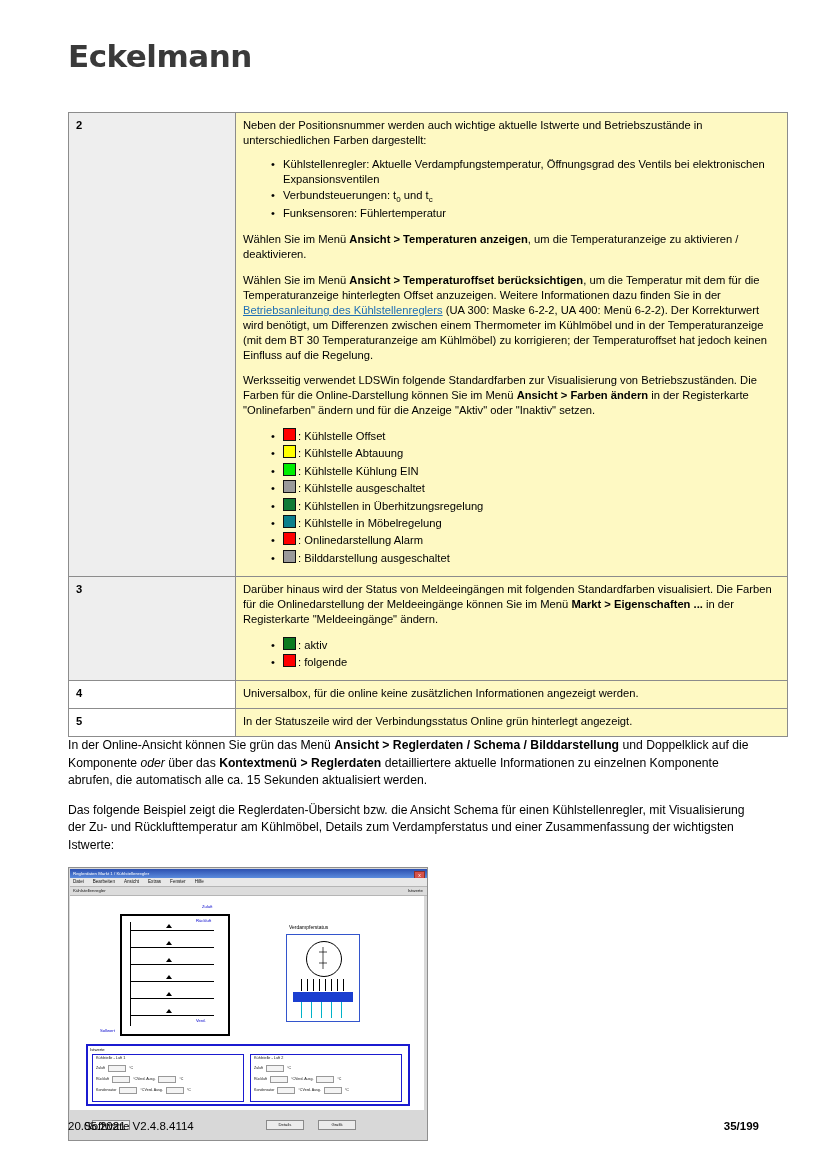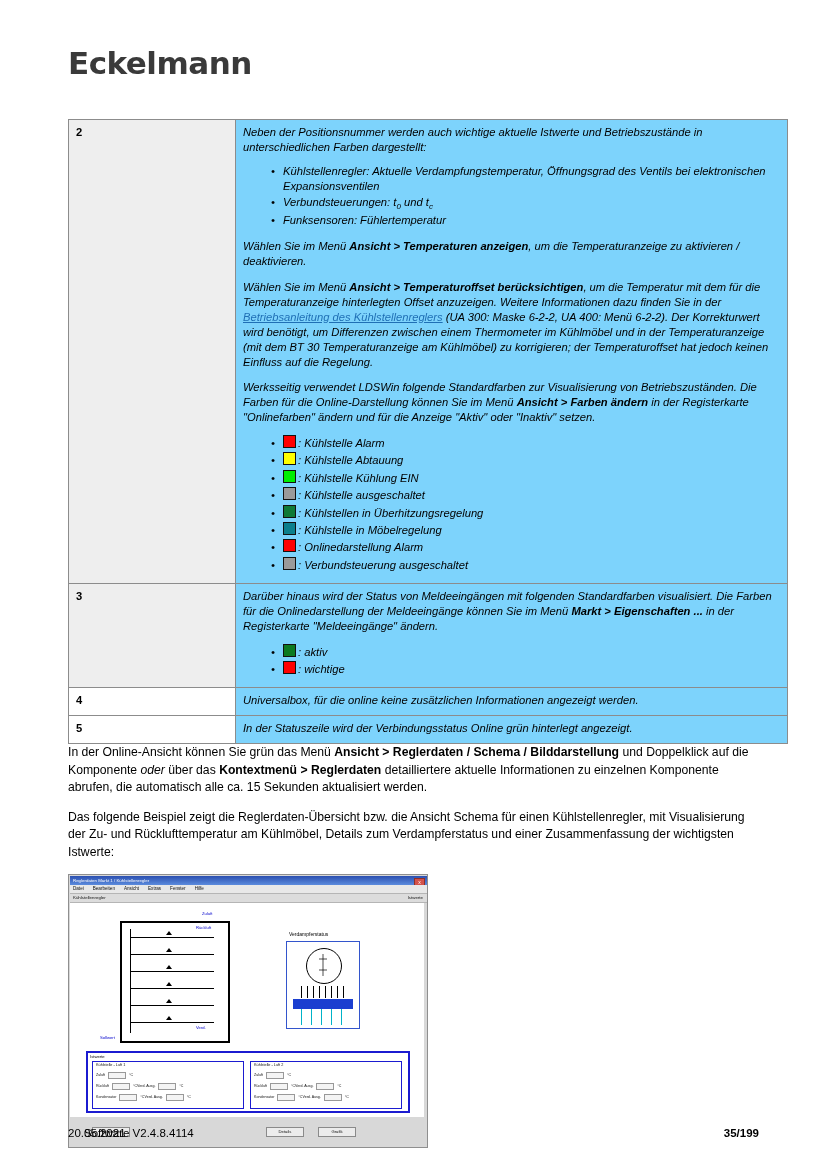--- a/index.html
+++ b/index.html
@@ -10,21 +10,21 @@
   body {
     width: 827px;
     height: 1169px;
     font-family: "Liberation Sans", sans-serif;
     color: #000000;
     position: relative;
     overflow: hidden;
   }
   .page {
     position: absolute;
-    left: 0; top: 7px;
+    left: 0; top: 0;
     width: 827px;
     height: 1115px;
   }
   .brand {
     position: absolute;
     left: 68px;
     top: 38px;
     font-size: 31px;
     font-weight: bold;
     letter-spacing: -0.5px;
@@ -53,22 +53,21 @@
     width: 152px;
     background: #eeeeee;
     font-weight: bold;
     font-size: 11.2px;
   }
   td.numcell.plain {
     background: #ffffff;
   }
   td.bodycell {
     width: 537px;
-    background: #7dd3fc;
-    font-style: italic;
+    background: #fef9c3;
   }
   p {
     margin: 0 0 0 0;
   }
   p + p {
     margin-top: 11px;
   }
   ul.bullets {
     margin: 9px 0 0 0;
     padding: 0 0 0 28px;
@@ -370,38 +369,38 @@
           <p>Neben der Positionsnummer werden auch wichtige aktuelle Istwerte und Betriebszustände in unterschiedlichen Farben dargestellt:</p>
           <ul class="bullets">
             <li>Kühlstellenregler: Aktuelle Verdampfungstemperatur, Öffnungsgrad des Ventils bei elektronischen Expansionsventilen</li>
             <li>Verbundsteuerungen: t<sub>0</sub> und t<sub>c</sub></li>
             <li>Funksensoren: Fühlertemperatur</li>
           </ul>
           <p style="margin-top:11px"><span>Wählen Sie im Menü </span><b>Ansicht &gt; Temperaturen anzeigen</b><span>, um die Temperaturanzeige zu aktivieren / deaktivieren.</span></p>
           <p><span>Wählen Sie im Menü </span><b>Ansicht &gt; Temperaturoffset berücksichtigen</b><span>, um die Temperatur mit dem für die Temperaturanzeige hinterlegten Offset anzuzeigen. Weitere Informationen dazu finden Sie in der </span><a class="link" href="#">Betriebsanleitung des Kühlstellenreglers</a><span> (UA 300: Maske 6-2-2, UA 400: Menü 6-2-2). Der Korrekturwert wird benötigt, um Differenzen zwischen einem Thermometer im Kühlmöbel und in der Temperaturanzeige (mit dem BT 30 Temperaturanzeige am Kühlmöbel) zu korrigieren; der Temperaturoffset hat jedoch keinen Einfluss auf die Regelung.</span></p>
           <p><span>Werksseitig verwendet LDSWin folgende Standardfarben zur Visualisierung von Betriebszuständen. Die Farben für die Online-Darstellung können Sie im Menü </span><b>Ansicht &gt; Farben ändern</b><span> in der Registerkarte "Onlinefarben" ändern und für die Anzeige "Aktiv" oder "Inaktiv" setzen.</span></p>
           <ul class="colorlist">
-            <li><span class="swatch" style="background:#ff0000"></span><span>: Kühlstelle Alarm</span></li>
+            <li><span class="swatch" style="background:#ff0000"></span><span>: Kühlstelle Offset</span></li>
             <li><span class="swatch" style="background:#ffff00"></span><span>: Kühlstelle Abtauung</span></li>
             <li><span class="swatch" style="background:#00ee00"></span><span>: Kühlstelle Kühlung EIN</span></li>
             <li><span class="swatch" style="background:#9a9a9a"></span><span>: Kühlstelle ausgeschaltet</span></li>
             <li><span class="swatch" style="background:#0f7a36"></span><span>: Kühlstellen in Überhitzungsregelung</span></li>
             <li><span class="swatch" style="background:#0b7f8c"></span><span>: Kühlstelle in Möbelregelung</span></li>
             <li><span class="swatch" style="background:#ff0000"></span><span>: Onlinedarstellung Alarm</span></li>
-            <li><span class="swatch" style="background:#9a9a9a"></span><span>: Verbundsteuerung ausgeschaltet</span></li>
+            <li><span class="swatch" style="background:#9a9a9a"></span><span>: Bilddarstellung ausgeschaltet</span></li>
           </ul>
         </td>
       </tr>
       <tr>
         <td class="numcell">3</td>
         <td class="bodycell">
           <p><span>Darüber hinaus wird der Status von Meldeeingängen mit folgenden Standardfarben visualisiert. Die Farben für die Onlinedarstellung der Meldeeingänge können Sie im Menü </span><b>Markt &gt; Eigenschaften ...</b><span> in der Registerkarte "Meldeeingänge" ändern.</span></p>
           <ul class="colorlist">
             <li><span class="swatch" style="background:#0b7a20"></span><span>: aktiv</span></li>
-            <li><span class="swatch" style="background:#ff0000"></span><span>: wichtige</span></li>
+            <li><span class="swatch" style="background:#ff0000"></span><span>: folgende</span></li>
           </ul>
         </td>
       </tr>
       <tr>
         <td class="numcell plain">4</td>
         <td class="bodycell">Universalbox, für die online keine zusätzlichen Informationen angezeigt werden.</td>
       </tr>
       <tr>
         <td class="numcell plain">5</td>
         <td class="bodycell">In der Statuszeile wird der Verbindungsstatus Online grün hinterlegt angezeigt.</td>

